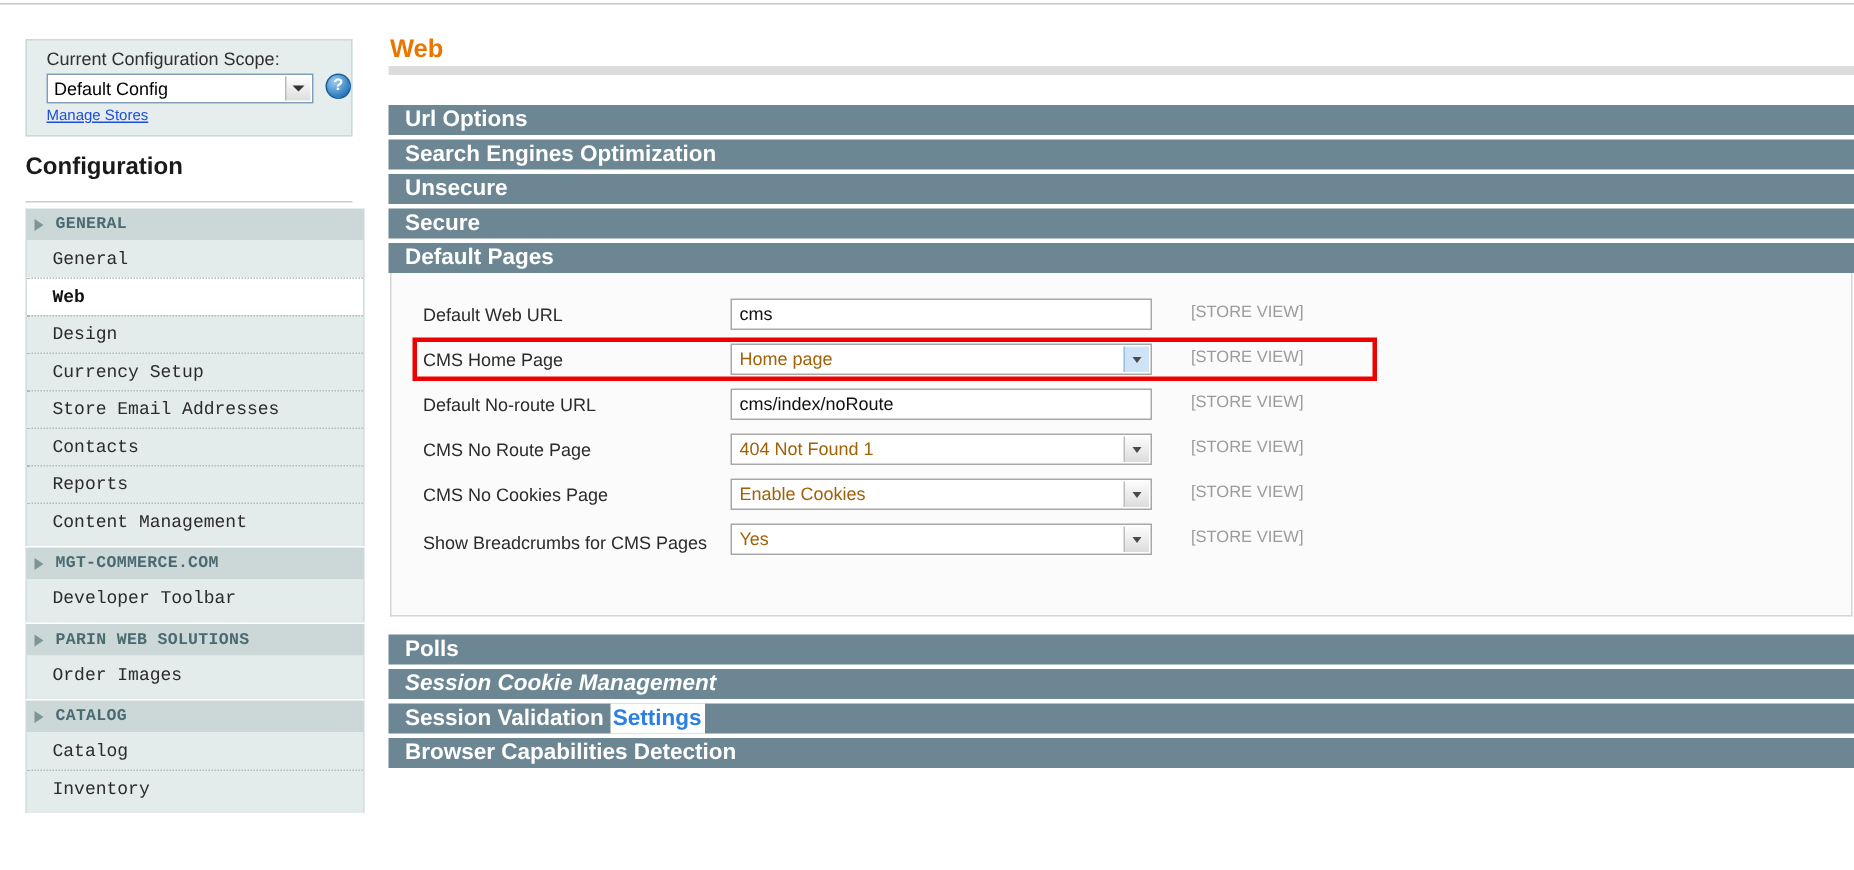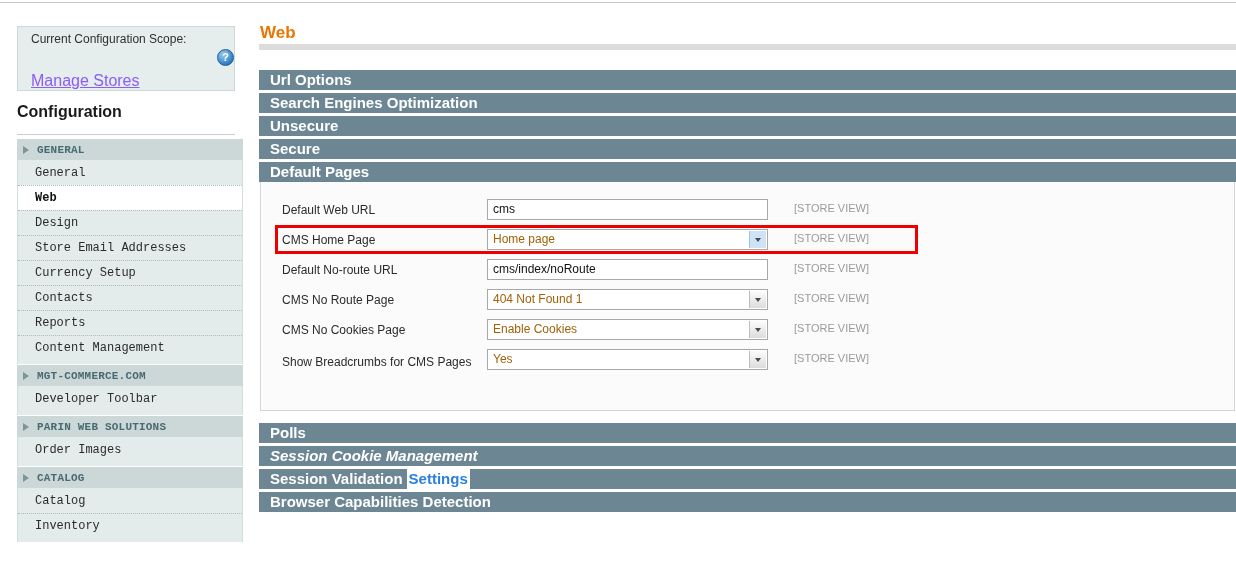--- a/index.html
+++ b/index.html
@@ -51,21 +51,21 @@
   .help-icon {
     position: absolute; left: 199px; top: 22px;
     width: 17px; height: 17px; border-radius: 50%;
     background: radial-gradient(circle at 35% 30%, #9ecdf0, #2f7dc0 70%, #1b5e96);
     border: 1px solid #1b5e96;
     color: #ffffff; font-size: 11px; font-weight: bold;
     line-height: 15px; text-align: center;
   }
   .manage-stores {
     position: absolute; left: 13px; top: 45px;
-    font-size: 16px; color: #8b5cf6; text-decoration: underline;
+    font-size: 10px; color: #1d4ed8; text-decoration: underline;
     cursor: pointer; white-space: nowrap;
   }
 
   .config-title {
     position: absolute; left: 17px; top: 103px;
     font-size: 16px; font-weight: bold; color: #1a1a1a;
   }
   .config-underline {
     position: absolute; left: 17px; top: 134px; width: 218px; height: 1px;
     background: #c6cfcf;
@@ -170,39 +170,45 @@
 <body>
 
 <div id="page">
 
   <div class="top-rule"></div>
 
   <div class="left-col">
 
     <div class="scope-box">
       <div class="scope-label">Current Configuration Scope:</div>
+      <div class="scope-select">
+        <span class="sel-text">Default Config</span>
+        <span class="sel-btn">
+            <span class="caret"></span>
+          </span>
+      </div>
       <div class="help-icon">?</div>
       <div class="manage-stores">Manage Stores</div>
     </div>
 
     <div class="config-title">Configuration</div>
     <div class="config-underline"></div>
 
     <div class="nav" id="nav">
         <div class="nav-group">
           <div class="nav-header">
             <span class="tri"></span>
             <span class="ghead">GENERAL</span>
           </div>
           <div class="nav-body">
             <div class="nav-item">General</div>
             <div class="nav-item active">Web</div>
             <div class="nav-item">Design</div>
+            <div class="nav-item">Currency Setup</div>
             <div class="nav-item">Store Email Addresses</div>
-            <div class="nav-item">Currency Setup</div>
             <div class="nav-item">Contacts</div>
             <div class="nav-item">Reports</div>
             <div class="nav-item">Content Management</div>
           </div>
         </div>
         <div class="nav-group">
           <div class="nav-header">
             <span class="tri"></span>
             <span class="ghead">MGT-COMMERCE.COM</span>
           </div>

